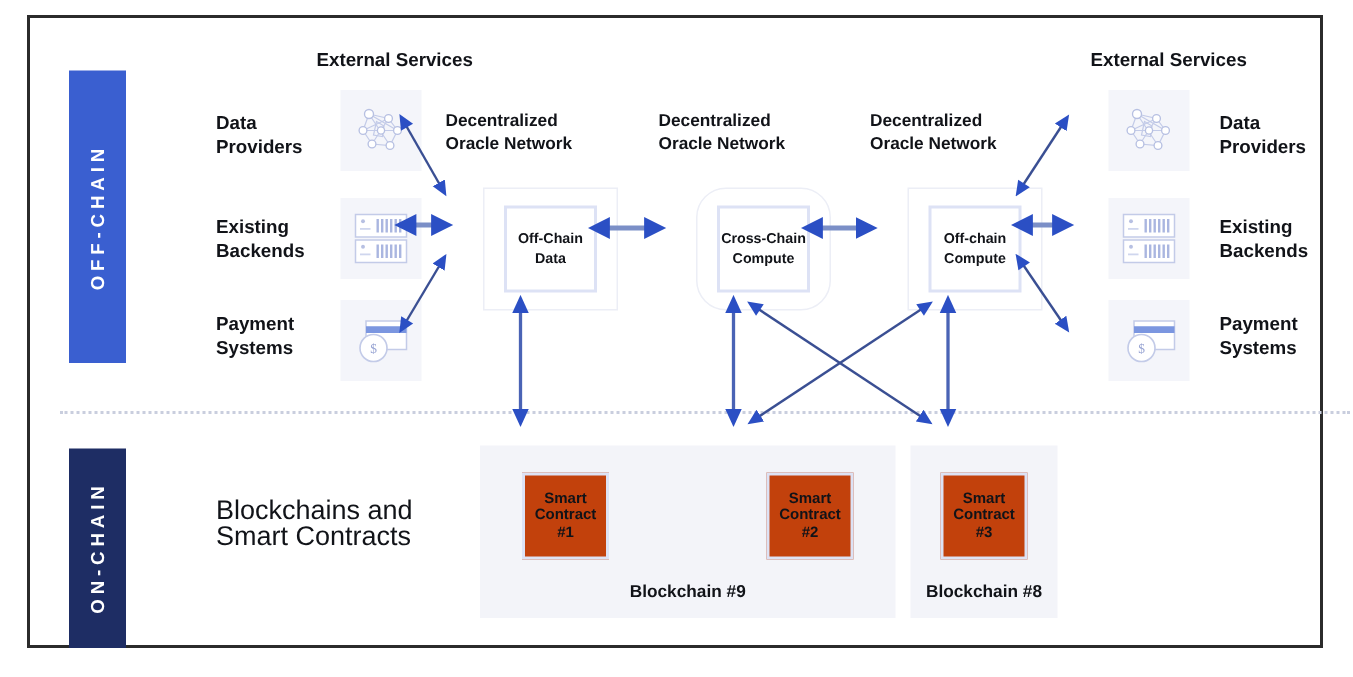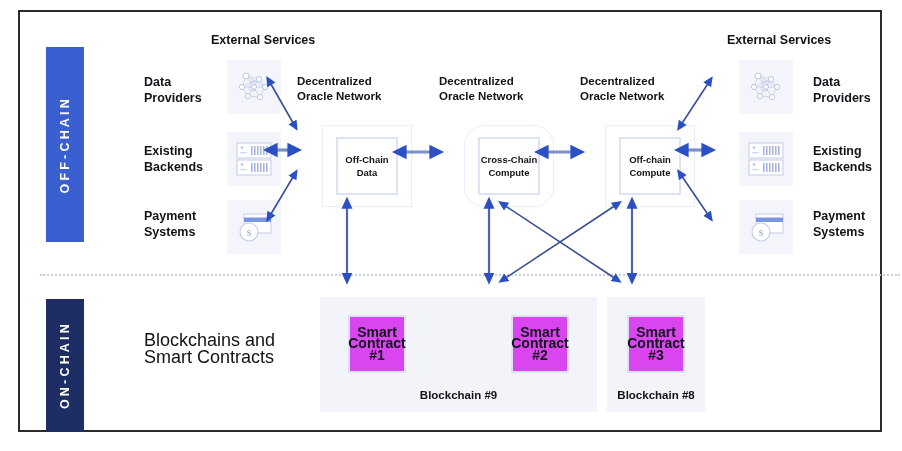--- a/index.html
+++ b/index.html
@@ -188,28 +188,28 @@
     width: 100%;
     text-align: center;
     font-size: 11.5px;
     font-weight: 700;
     color: #111318;
   }
   .sc {
     position: absolute;
     width: 58px;
     height: 58px;
-    background: #d946ef;
+    background: #c2410c;
     border: 2px solid #dde2f5;
     box-sizing: border-box;
     display: flex;
     align-items: center;
     justify-content: center;
     text-align: center;
-    font-size: 14px;
+    font-size: 10px;
     font-weight: 700;
     color: #111318;
     line-height: 11.5px;
   }
   #sc-0 { left: 28px; top: 18px; }
   #sc-1 { left: 191px; top: 18px; }
   #sc-2 { left: 20px; top: 18px; }
 
   
   #arrows {

